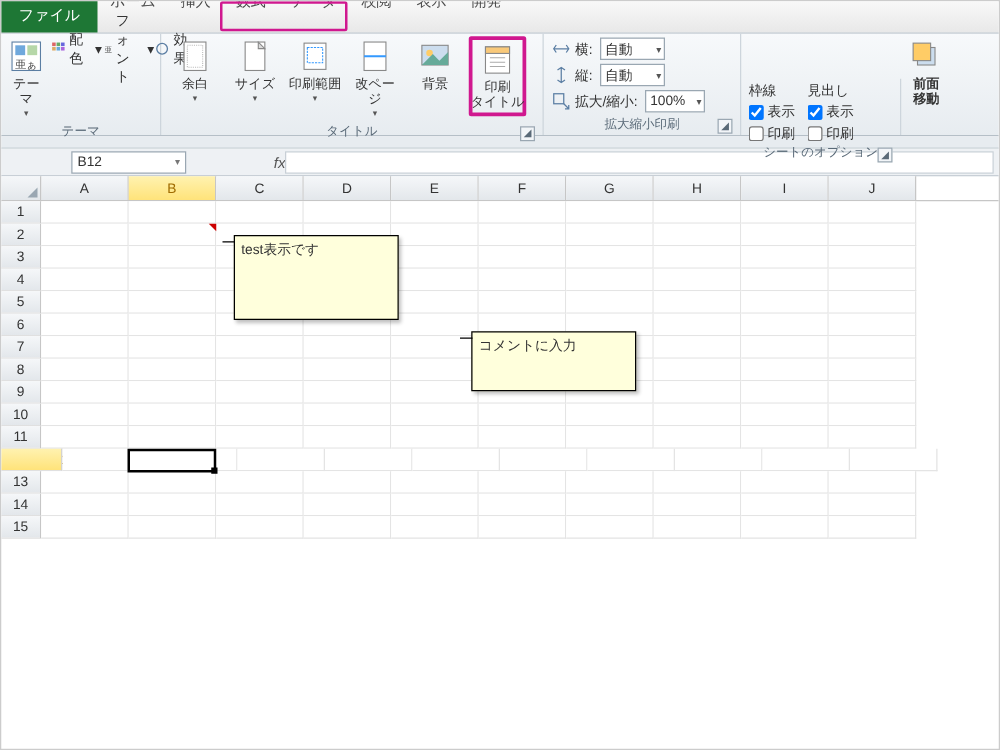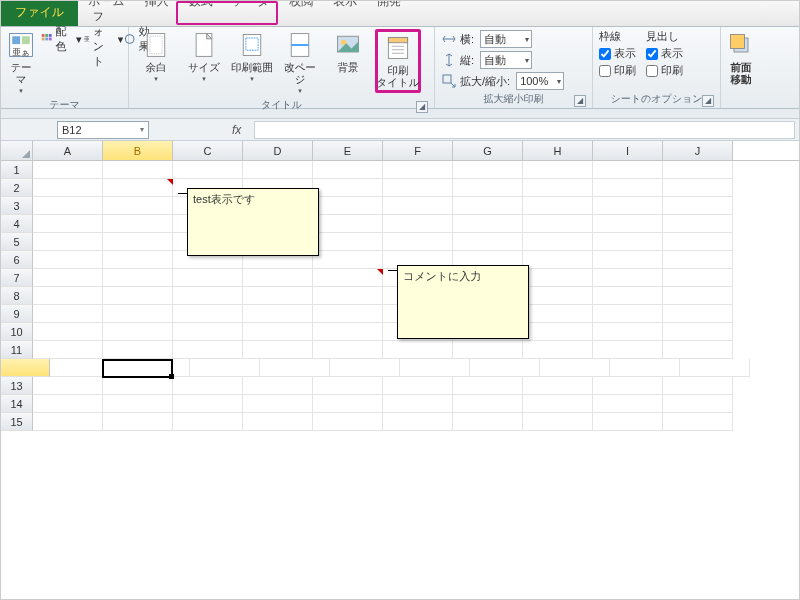--- a/index.html
+++ b/index.html
@@ -1,21 +1,21 @@
 <!DOCTYPE html>
 <html><head>
 <meta charset="utf-8">
 <style>
   * { box-sizing: border-box; margin: 0; padding: 0; font-family: "Meiryo UI", "MS PGothic", sans-serif; }
   body { background: #f3f3f3; font-size: 11px; color: #333; }
   .app { width: 800px; height: 600px; background: #fff; position: relative; overflow: hidden; border:1px solid #ccc;}
   
   .tabs { display: flex; align-items: flex-end; height: 26px; background: linear-gradient(#f8f8f8,#e8e8e8); padding-left:0; border-bottom:1px solid #b5bfc7;}
   .tab { padding: 4px 10px 16px 10px; font-size: 12px; color:#4a4a4a; cursor:default; position:relative;}
-  .tab.file { background:#1e7735; color:#fde047; font-weight:normal; padding:5px 14px;}
+  .tab.file { background:#1e7735; color:#ffffff; font-weight:normal; padding:5px 14px;}
   .tab.active { background:#fff; border:1px solid #b5bfc7; border-bottom:1px solid #fff; margin-bottom:-1px; border-radius:2px 2px 0 0;}
   .tab-highlight { position:absolute; border:2px solid #d0188f; border-radius:2px; pointer-events:none;}
   
   .ribbon { display:flex; background:linear-gradient(#f7f9fb,#e7ecf0); height:82px; border-bottom:1px solid #b5bfc7;}
   .group { border-right:1px solid #cdd5dc; padding:2px 6px 0 6px; display:flex; flex-direction:column; justify-content:space-between;}
   .group-body { display:flex; align-items:flex-start; gap:6px; flex:1;}
   .group-label { text-align:center; font-size:10px; color:#5a6a78; padding:1px 0 2px 0; position:relative;}
   .group-label .dlg { position:absolute; right:0; bottom:1px; width:12px; height:12px; border:1px solid #9aa7b2; font-size:8px; line-height:10px; text-align:center; color:#5a6a78; background:#f2f5f8;}
   .bigbtn { display:flex; flex-direction:column; align-items:center; width:42px; padding:2px 0; gap:2px;}
   .bigbtn .ico { width:28px; height:28px; display:block;}
@@ -26,21 +26,21 @@
   .select { background:#fff; border:1px solid #9aa7b2; height:18px; font-size:11px; padding:0 14px 0 3px; position:relative; min-width:52px; display:inline-flex; align-items:center;}
   .select::after { content:"▾"; position:absolute; right:2px; font-size:8px; color:#555;}
   .chk { display:flex; align-items:center; gap:3px; font-size:11px;}
   .chk input { width:12px; height:12px;}
   
   .pt-highlight { border:3px solid #d0188f; border-radius:2px; padding:0;}
   
   .fbar { display:flex; align-items:center; height:22px; border-bottom:1px solid #c8cfd6; background:#eef1f4;}
   .namebox { width:92px; margin-left:56px; height:18px; background:#fff; border:1px solid #9aa7b2; font-size:11px; padding:1px 4px; display:flex; align-items:center; justify-content:space-between;}
   .namebox .dd2 { font-size:8px; color:#777;}
-  .fx { margin:0 13px; font-style:italic; color:#555; font-size:12px;}
+  .fx { margin:0 0; font-style:italic; color:#555; font-size:12px;}
   .formula-input { flex:1; height:18px; background:#fff; border:1px solid #c8cfd6; margin-right:4px;}
   
   .grid { position:relative;}
   .colhdrs { display:flex; height:20px; border-bottom:1px solid #c6c6c6;}
   .corner { width:32px; background:linear-gradient(#f5f7f9,#e3e7eb); border-right:1px solid #c6c6c6; position:relative;}
   .corner::after{content:"";position:absolute;right:2px;bottom:2px;width:0;height:0;border-left:8px solid transparent;border-bottom:8px solid #9aa7b2;}
   .colhdr { width:70px; text-align:center; background:linear-gradient(#f5f7f9,#e3e7eb); border-right:1px solid #c6c6c6; font-size:11px; line-height:20px; color:#333;}
   .colhdr.sel { background:linear-gradient(#fff2b0,#ffe37a); color:#a06b00;}
   .rows { }
   .row { display:flex; height:18px;}
@@ -203,21 +203,21 @@
               <path d="M10 10 L14 14 M11 14 L14 14 L14 11" stroke="#5b7ea3" fill="none"></path>
             </svg>
           <span>拡大/縮小:</span>
           <span style="flex:1"></span>
           <span class="select" style="min-width:48px;">100%</span>
         </div>
       </div>
       <div class="group-label"><span>拡大縮小印刷</span><span class="dlg">◢</span></div>
     </div>
 
-    <div class="group" style="width:128px;">
+    <div class="group" style="width:128px;margin-top:36px;">
       <div class="group-body" style="gap:10px;">
         <div style="display:flex;flex-direction:column;gap:2px;">
           <div style="font-size:11px;">枠線</div>
           <label class="chk">
               <input type="checkbox" checked="" style="">
               <span>表示</span>
             </label>
           <label class="chk">
               <input type="checkbox" style="">
               <span>印刷</span>
@@ -478,18 +478,18 @@
       </div>
 
     <div class="activecell" style="left:101px; top:218px; width:71px; height:19px;"></div>
 
     <div class="ci" style="left:166px; top:38px;"></div>
     <div class="ci" style="left:376px; top:128px;"></div>
 
     <div class="comment" style="left:186px; top:34px; width:132px; height:68px;margin-top:13px;">
       <span>test表示です</span>
     </div>
-    <div class="comment" style="left:396px; top:124px; width:132px; height:74px;">
+    <div class="comment" style="left:376px; top:124px; width:132px; height:48px;">
       <span>コメントに入力</span>
     </div>
   </div>
 
 </div>
 
 </body></html>

